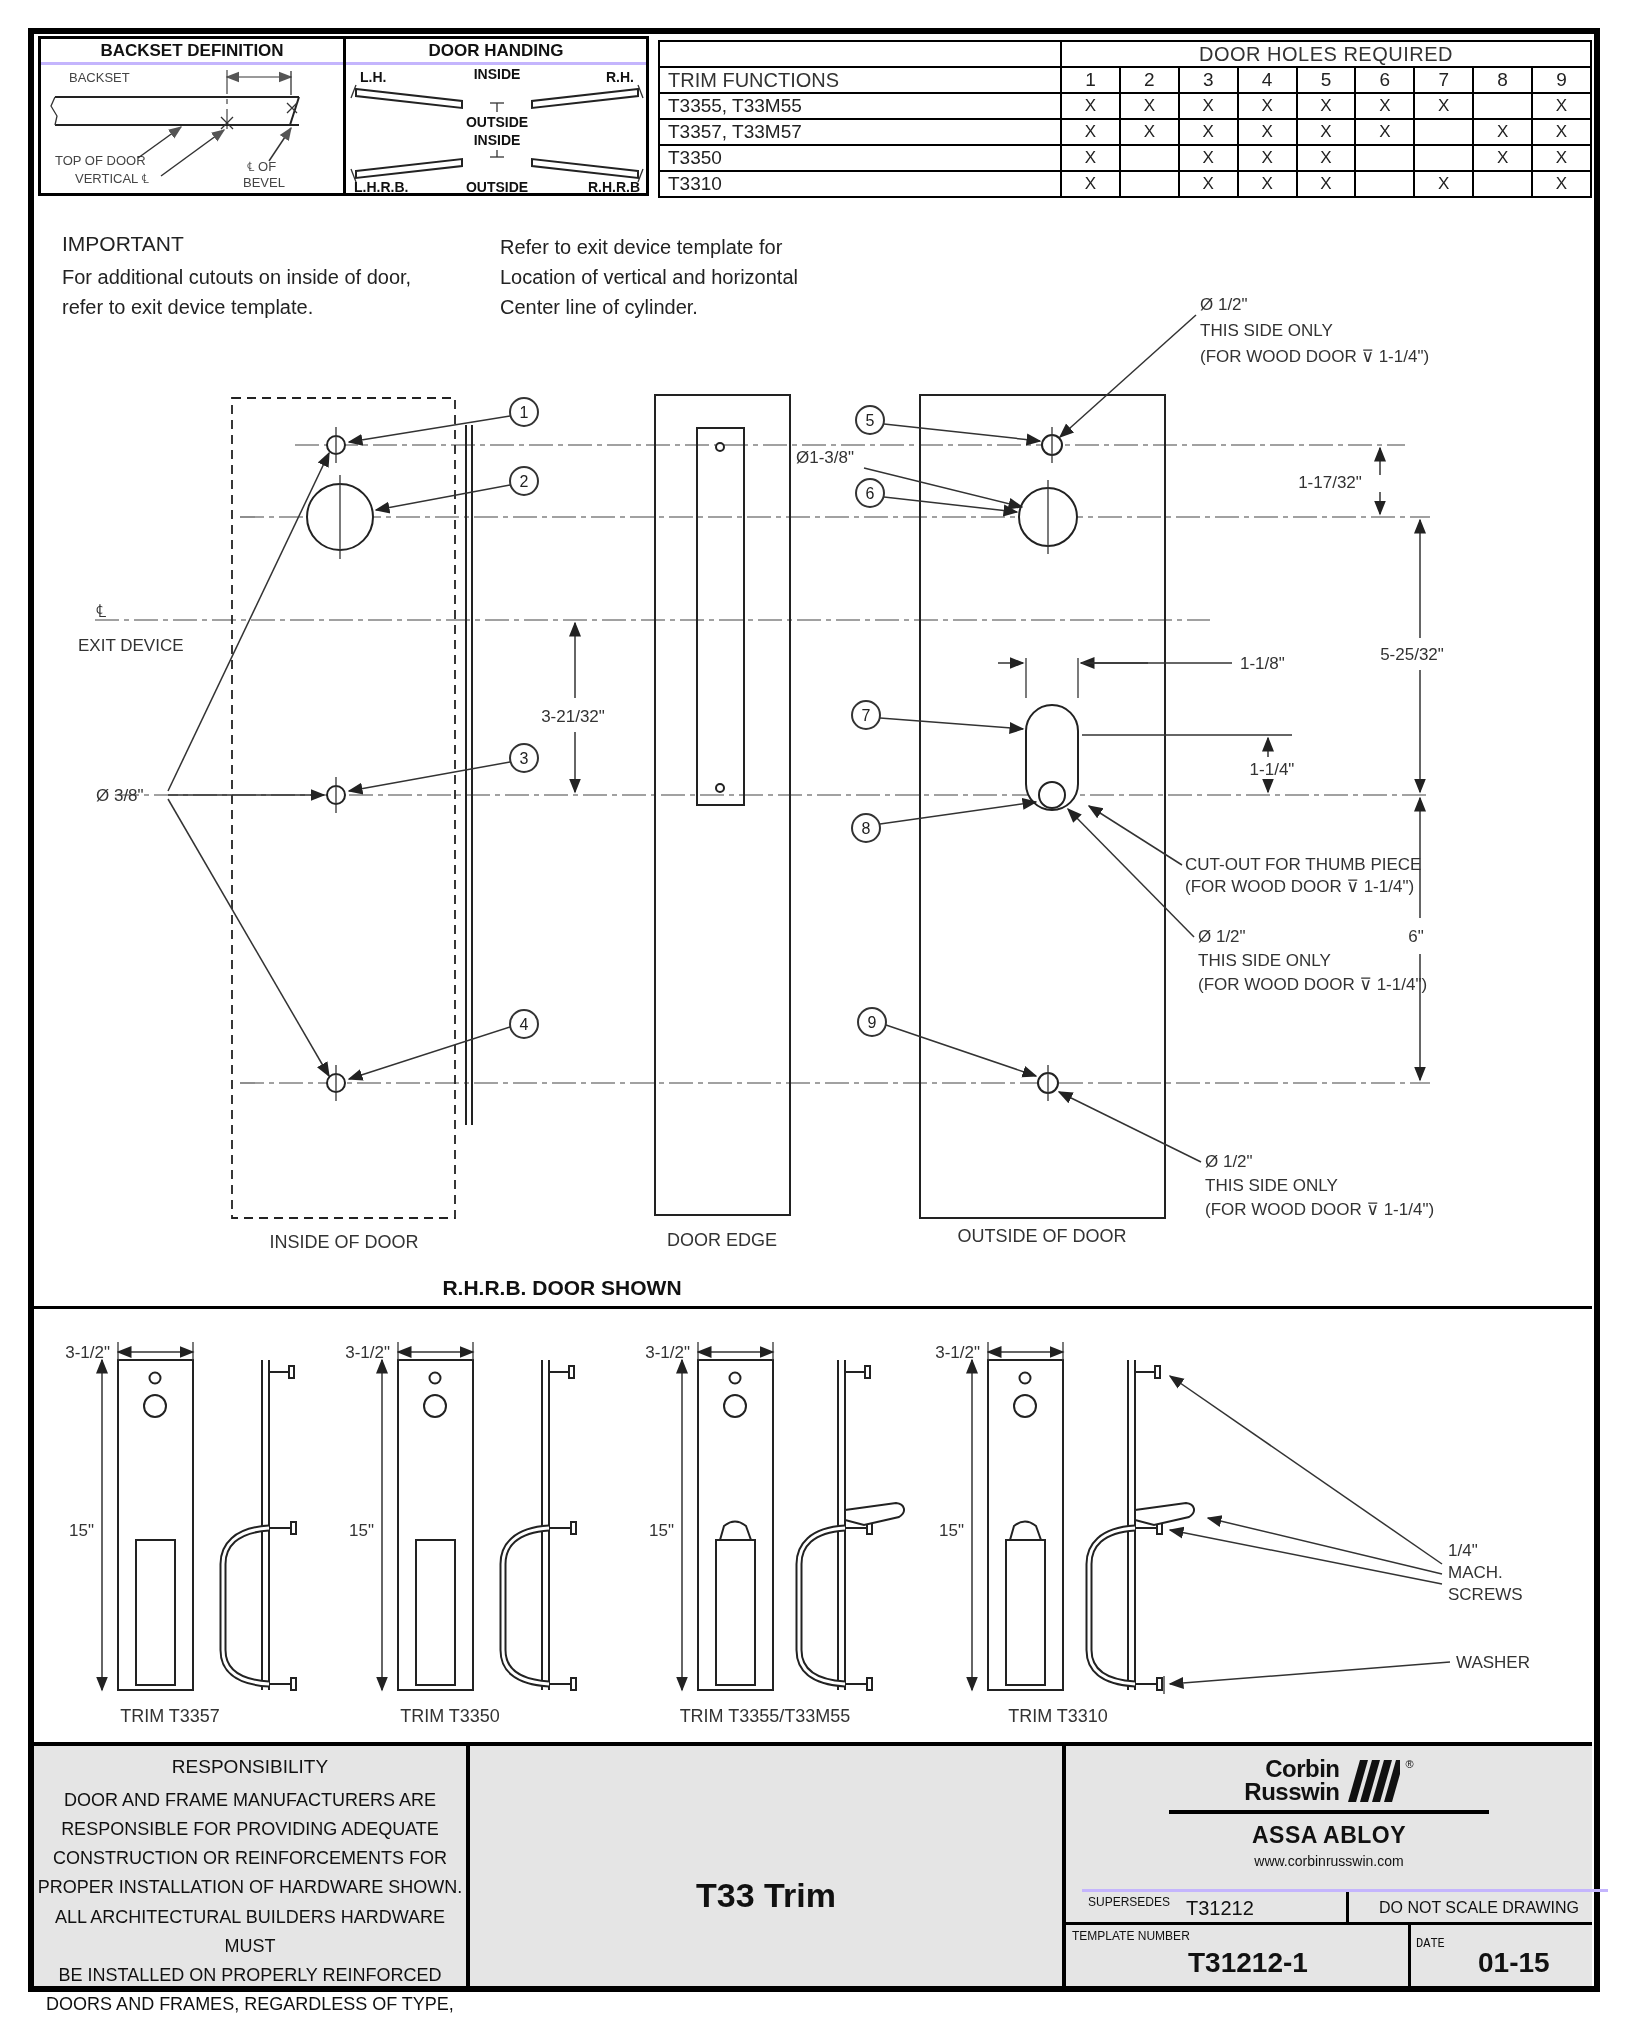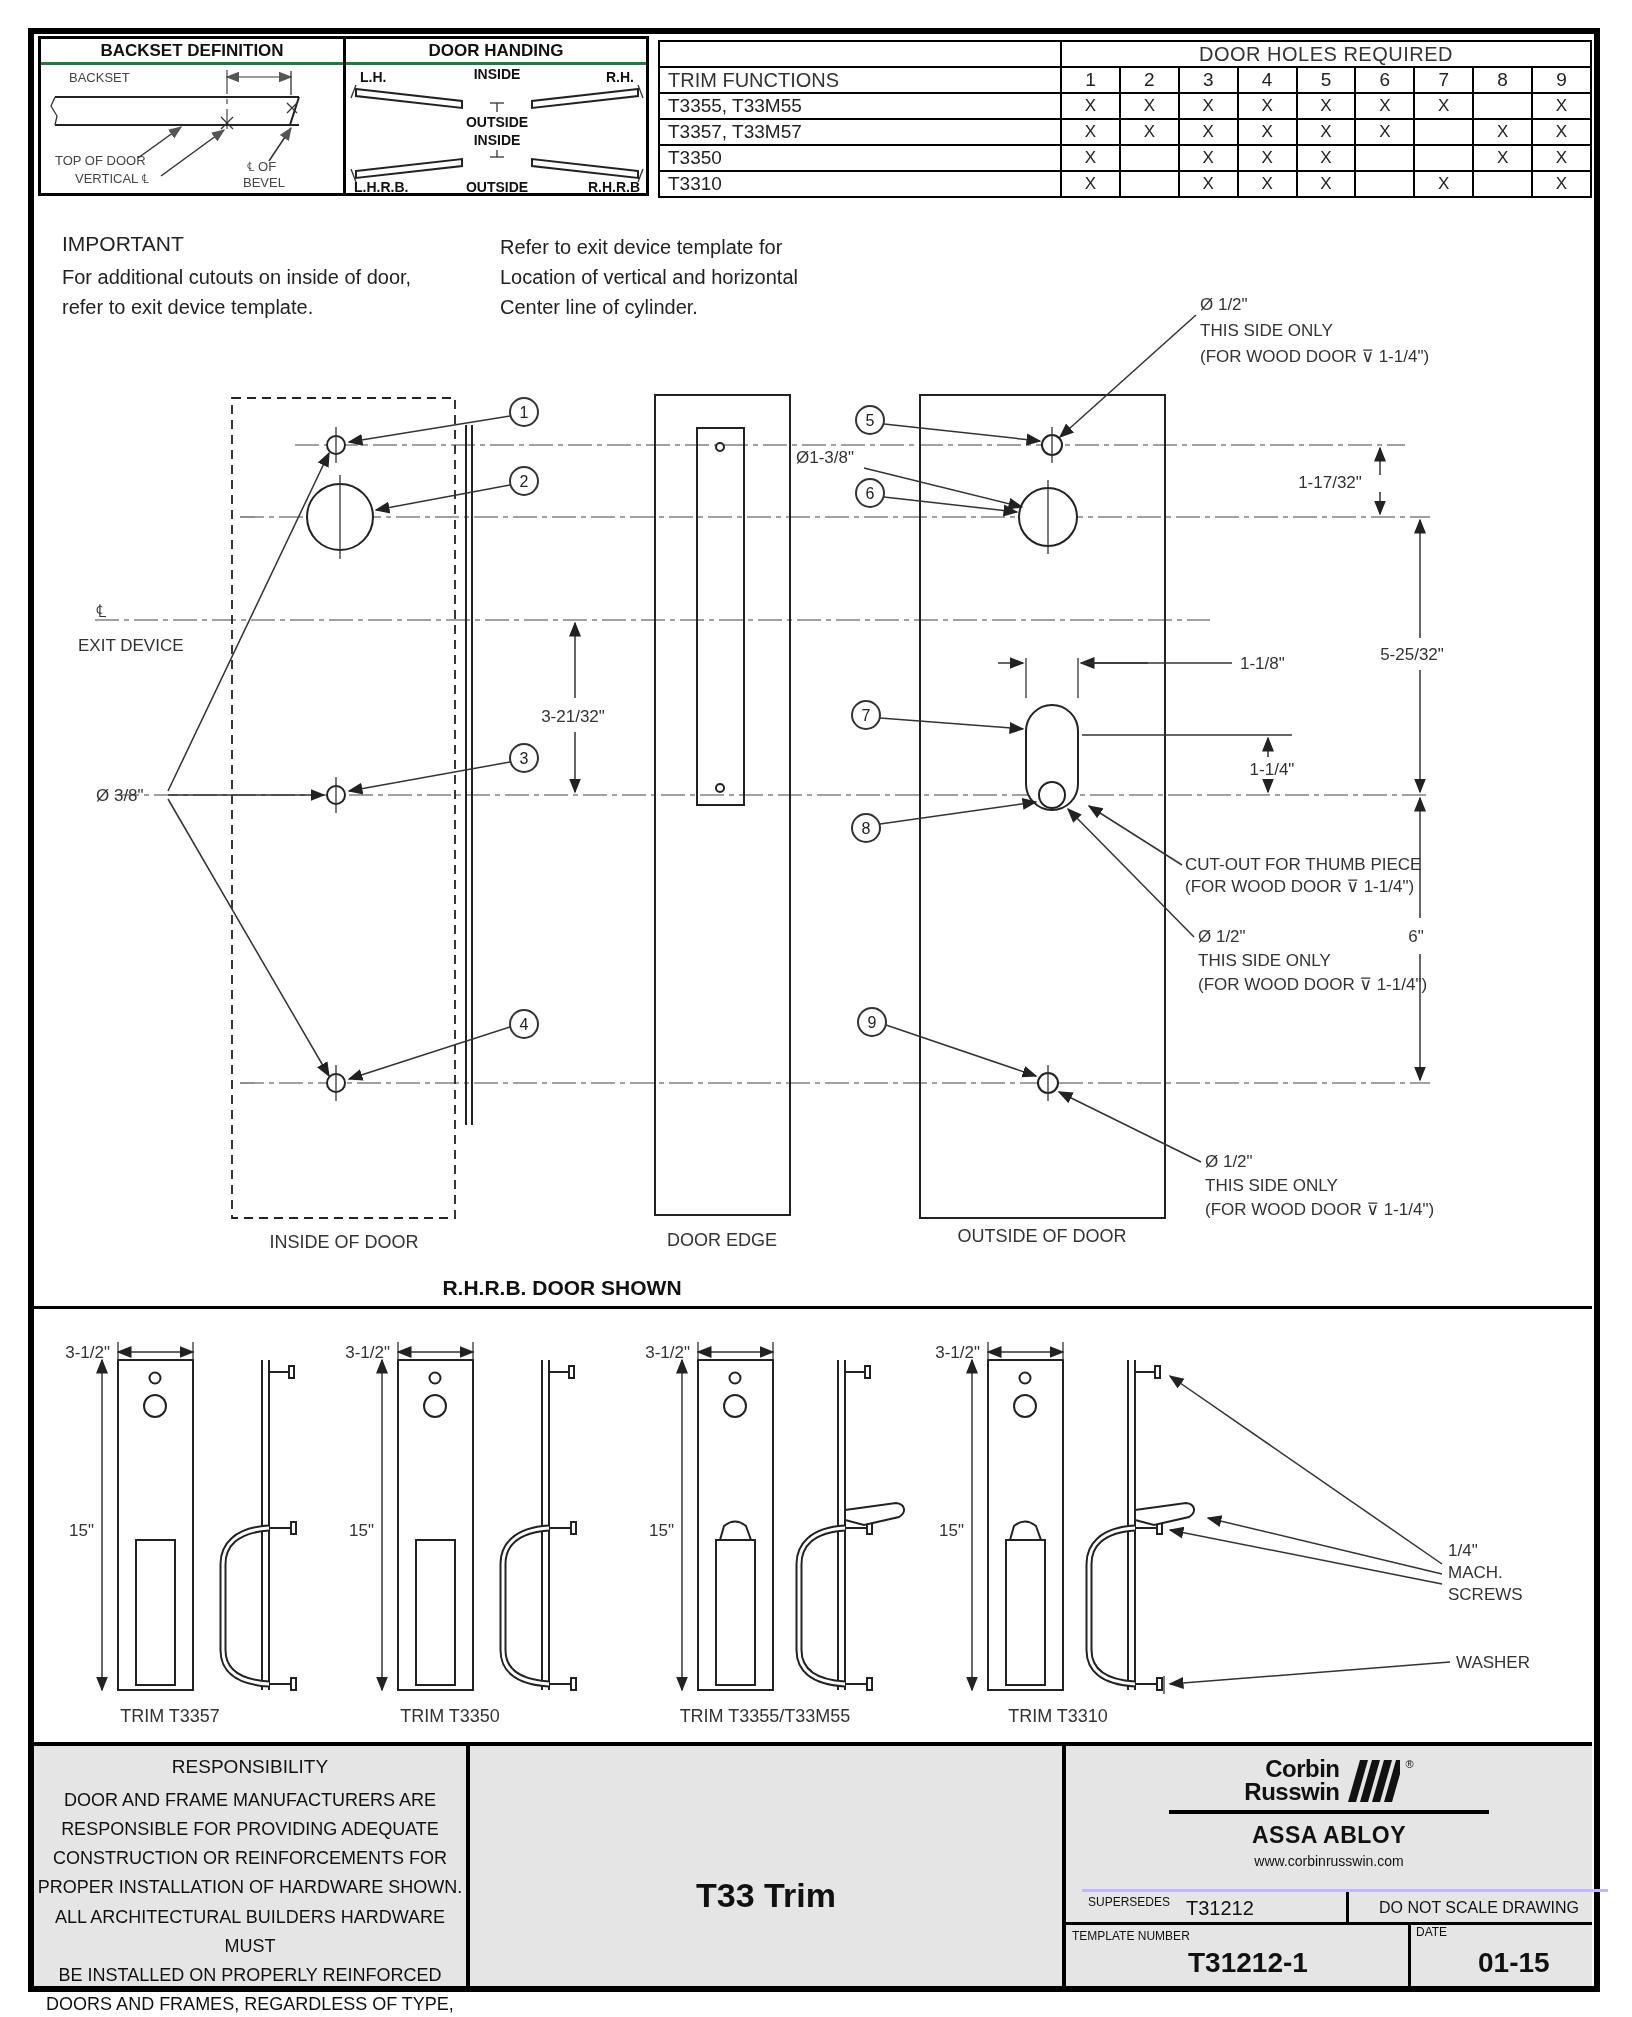--- a/index.html
+++ b/index.html
@@ -6,21 +6,21 @@
   html,body { background:#fff; }
   body {
     width:1632px; height:2017px; position:relative; overflow:hidden;
     font-family:"Liberation Sans", sans-serif; color:#111;
   }
   .abs { position:absolute; }
   #frame { position:absolute; left:28px; top:28px; width:1572px; height:1964px; border:6px solid #000; }
 
   
   .panel { position:absolute; border:3px solid #000; background:#fff; }
-  .panel-title { height:26px; border-bottom:3px solid #15803d; display:flex; align-items:center; justify-content:center;
+  .panel-title { height:26px; border-bottom:3px solid #c4b5fd; display:flex; align-items:center; justify-content:center;
                  font-weight:bold; font-size:17px; color:#111; }
   .panel-body { position:absolute; left:0; top:26px; right:0; bottom:0;text-align:right; }
 
   #holes-table { position:absolute; left:658px; top:40px; width:934px; border-collapse:collapse; table-layout:fixed; color:#222; background:#fff; }
   #holes-table td, #holes-table th { border:2.5px solid #000; height:26px; padding:0 8px; font-weight:normal; overflow:hidden; }
   #holes-table .tbl-title { font-size:20px; text-align:center; letter-spacing:.5px; color:#333; }
   #holes-table .fnh { font-size:20px; text-align:left; color:#333; }
   #holes-table .num { font-size:19px; text-align:center; }
   #holes-table .fn  { font-size:19px; text-align:left;border-radius:8px; }
   #holes-table .hx  { font-size:17px; text-align:center; }
@@ -498,17 +498,17 @@
 
     <div class="sup-row">
       <span class="sm" style="left:6px; top:3px;">SUPERSEDES</span>
       <span class="md" style="left:104px; top:5px;">T31212</span>
       <span class="noscale">DO NOT SCALE DRAWING</span>
     </div>
 
     <div class="tmpl-row">
       <span class="sm" style="left:6px; top:4px;">TEMPLATE NUMBER</span>
       <span class="bignum" style="left:122px; top:22px;">T31212-1</span>
-      <span class="sm" style="left:350px; top:0;">DATE</span>
+      <span class="sm" style="left:350px; top:12px;font-family:Liberation Mono, monospace;">DATE</span>
       <span class="bignum" style="left:412px; top:22px;">01-15</span>
     </div>
   </div>
 </div>
 
 </body></html>

